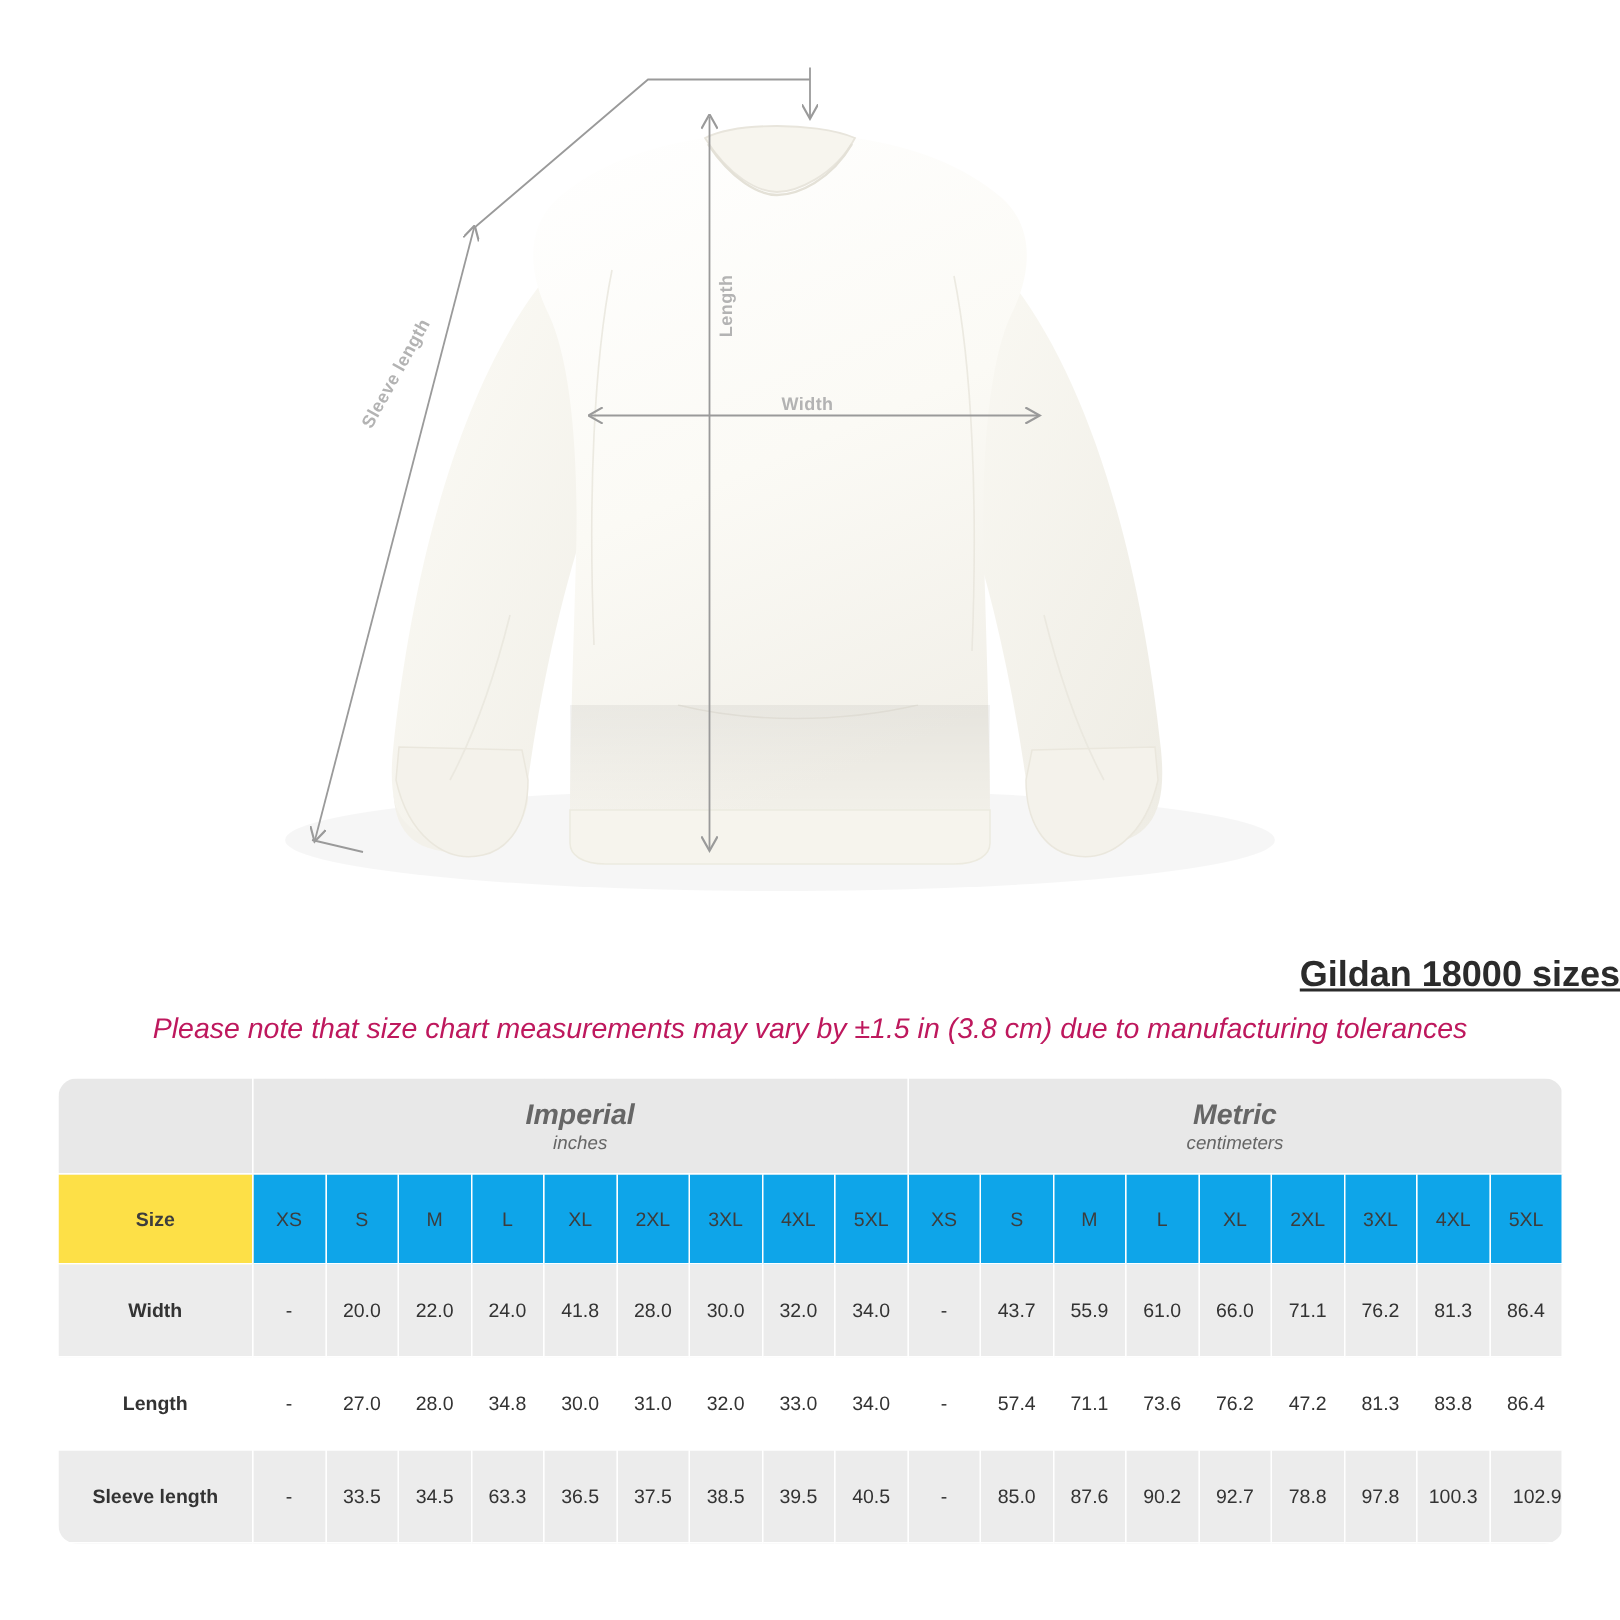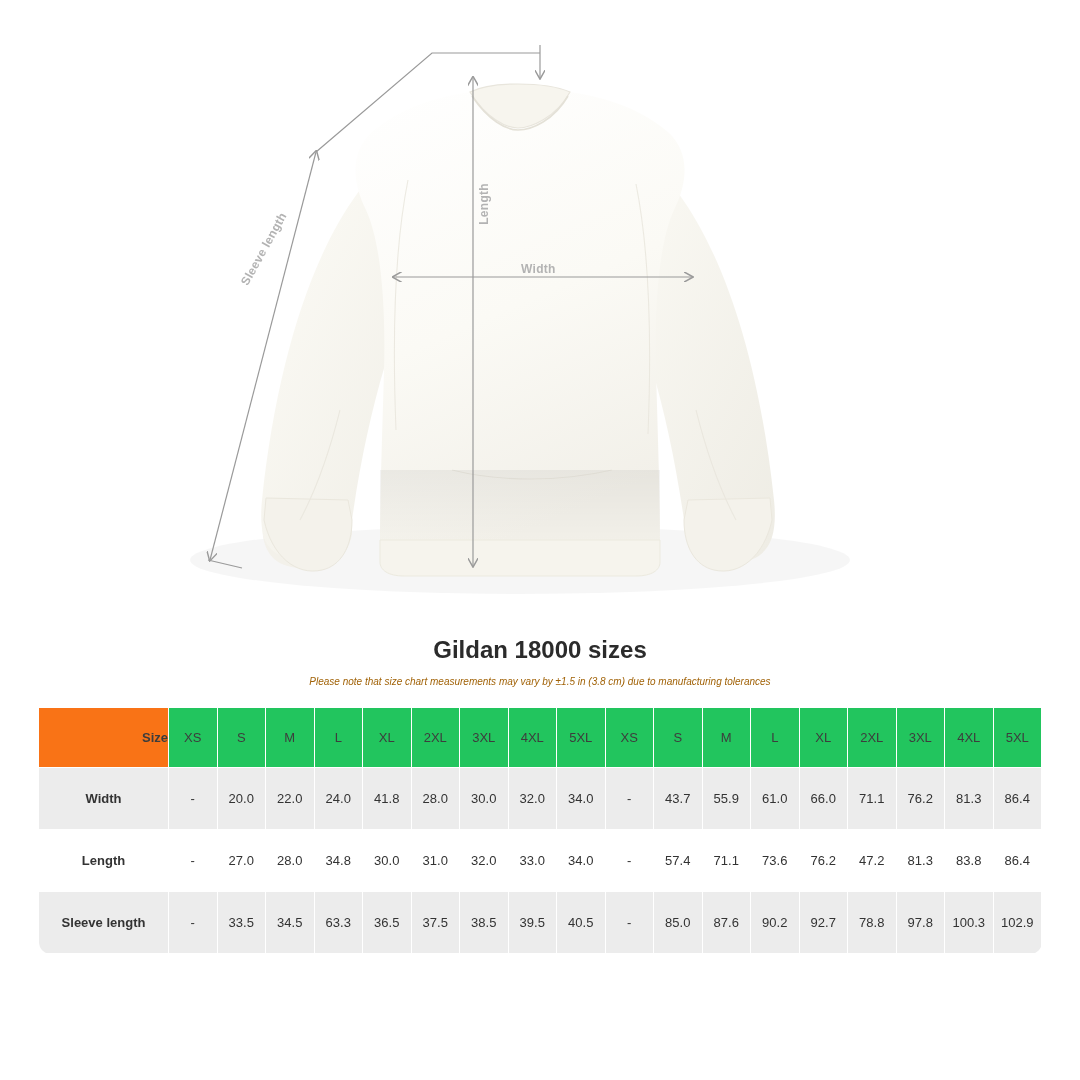--- a/index.html
+++ b/index.html
@@ -40,31 +40,32 @@
   #label-width  { left: 521px; top: 262px; }
   #label-sleeve {
     left: 238px; top: 281px;
     transform: rotate(-61deg) ;
     transform-origin: left top;
     writing-mode: horizontal-tb;
   }
 
   
   .title {
-    text-align: center;
+    text-align: right;
     font-size: 24px;
     font-weight: bold;
     color: #2b2b2b;
     margin-top: 24px;
+    text-decoration: underline;
   }
   .subtitle {
     text-align: center;
-    font-size: 10px;
+    font-size: 19px;
     font-style: italic;
-    color: #a16207;
+    color: #be185d;
     margin-top: 12px;
   }
 
   
   .table-wrap {
     width: 1004px;
     margin: 20px auto 0 auto;
   }
   table.size-chart {
     width: 100%;
@@ -92,40 +93,40 @@
   .hdr-band .unit-sub {
     font-size: 12.5px;
     font-style: italic;
     color: #666;
     font-weight: normal;
   }
   .hdr-band td.corner-left  { border-top-left-radius: 12px; }
   .hdr-band td.corner-right { border-top-right-radius: 12px; }
 
   tr.row-size td {
-    background: #22c55e;
+    background: #0ea5e9;
     height: 60px;
     font-weight: normal;
     color: #3d3d3d;
   }
-  tr.row-size td.rowhead { font-weight: bold; background:#f97316;text-align:right; }
+  tr.row-size td.rowhead { font-weight: bold; background:#fde047; }
 
   tr.shade td { background: #ececec; height: 62px; }
   tr.plain td { background: #ffffff; height: 62px; }
   td.rowhead {
     font-weight: bold;
     color: #3d3d3d;
     font-size: 13.5px;
   }
   td.first-col { width: 130px; }
   tr.shade td.first-col { background: #ececec; }
   tr.plain td.first-col { background: #ffffff; }
 
   .last-row td.corner-bl { border-bottom-left-radius: 12px; }
-  .last-row td.corner-br { border-bottom-right-radius: 12px; }
+  .last-row td.corner-br { border-bottom-right-radius: 12px; text-align: right; }
 </style>
 </head>
 <body>
 
 <div class="page">
 
   <div class="illustration">
 
     <svg class="garment-svg" width="1080" height="612" viewBox="0 0 1080 612">
       <defs>
@@ -214,20 +215,31 @@
   <div class="title">Gildan 18000 sizes</div>
   <div class="subtitle">Please note that size chart measurements may vary by ±1.5 in (3.8 cm) due to manufacturing tolerances</div>
 
   <div class="table-wrap">
     <table class="size-chart">
       <colgroup>
         <col style="width:130px">
         <col span="18" style="width:48.5px">
       </colgroup>
       <tbody>
+        <tr class="hdr-band">
+          <td class="corner-left"></td>
+          <td colspan="9">
+            <div class="unit-sys">Imperial</div>
+            <div class="unit-sub">inches</div>
+          </td>
+          <td colspan="9" class="corner-right">
+            <div class="unit-sys">Metric</div>
+            <div class="unit-sub">centimeters</div>
+          </td>
+        </tr>
 
         <tr class="row-size">
           <td class="rowhead first-col">Size</td>
           <td>XS</td>
           <td>S</td>
           <td>M</td>
           <td>L</td>
           <td>XL</td>
           <td>2XL</td>
           <td>3XL</td>

